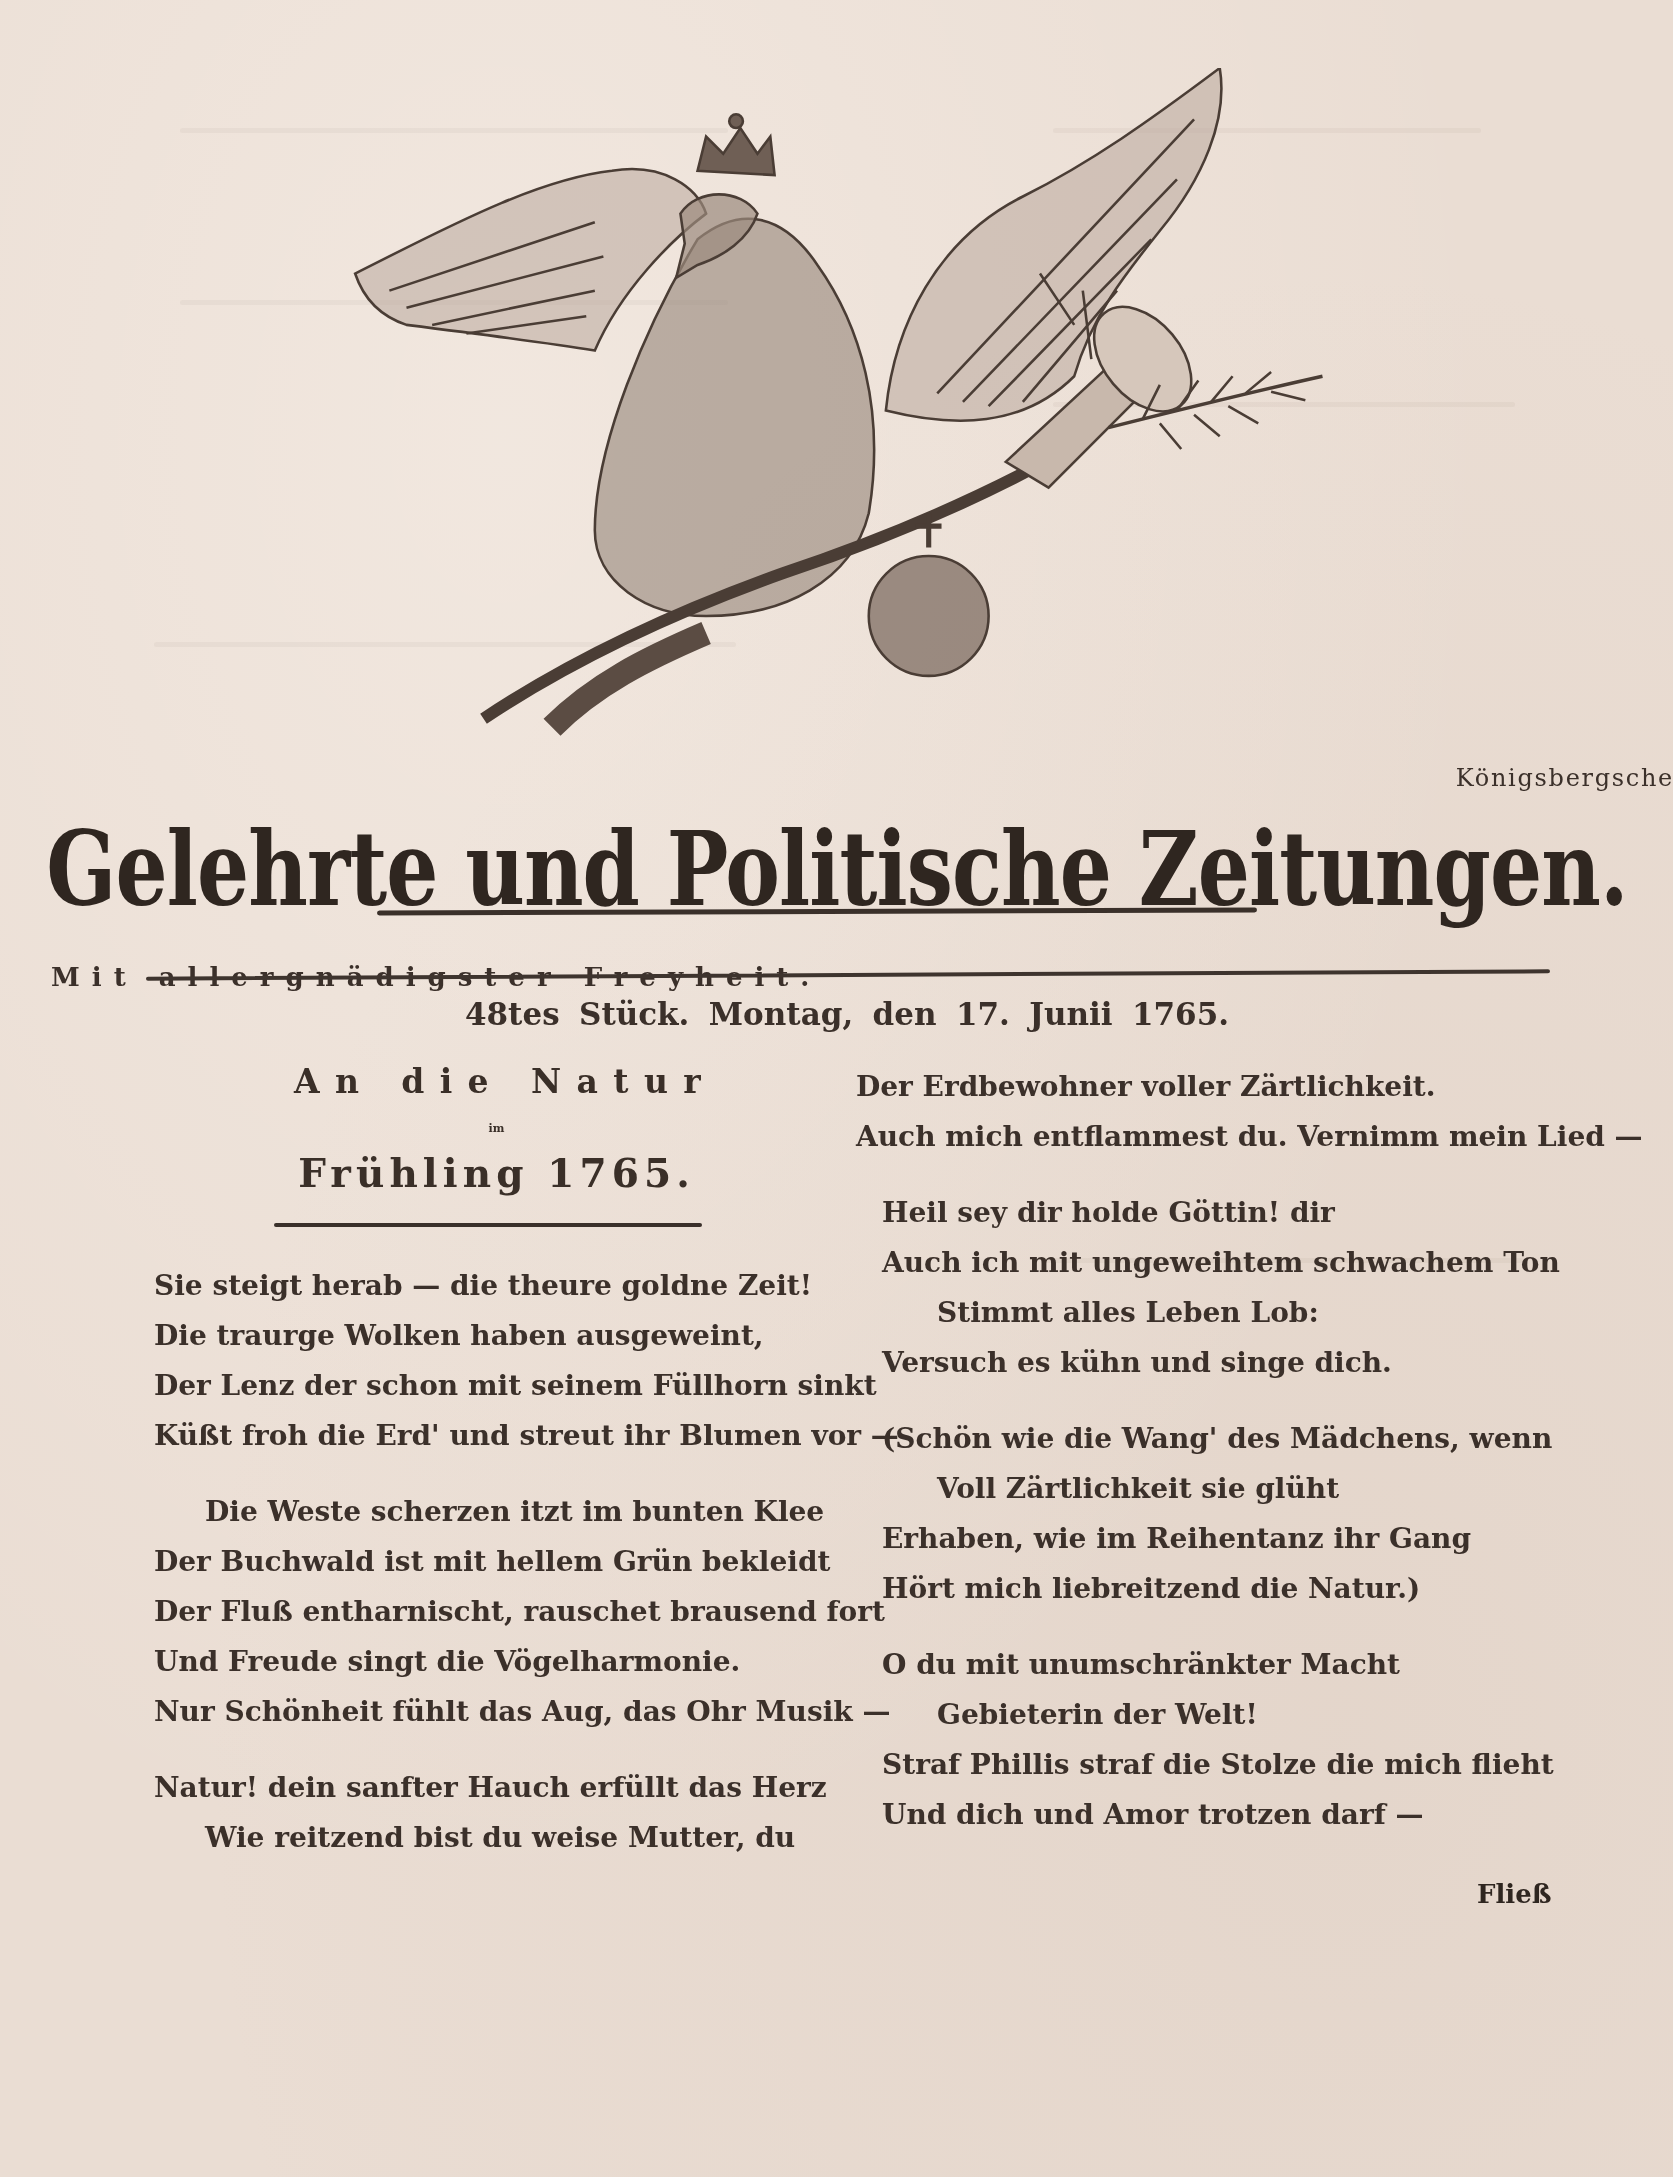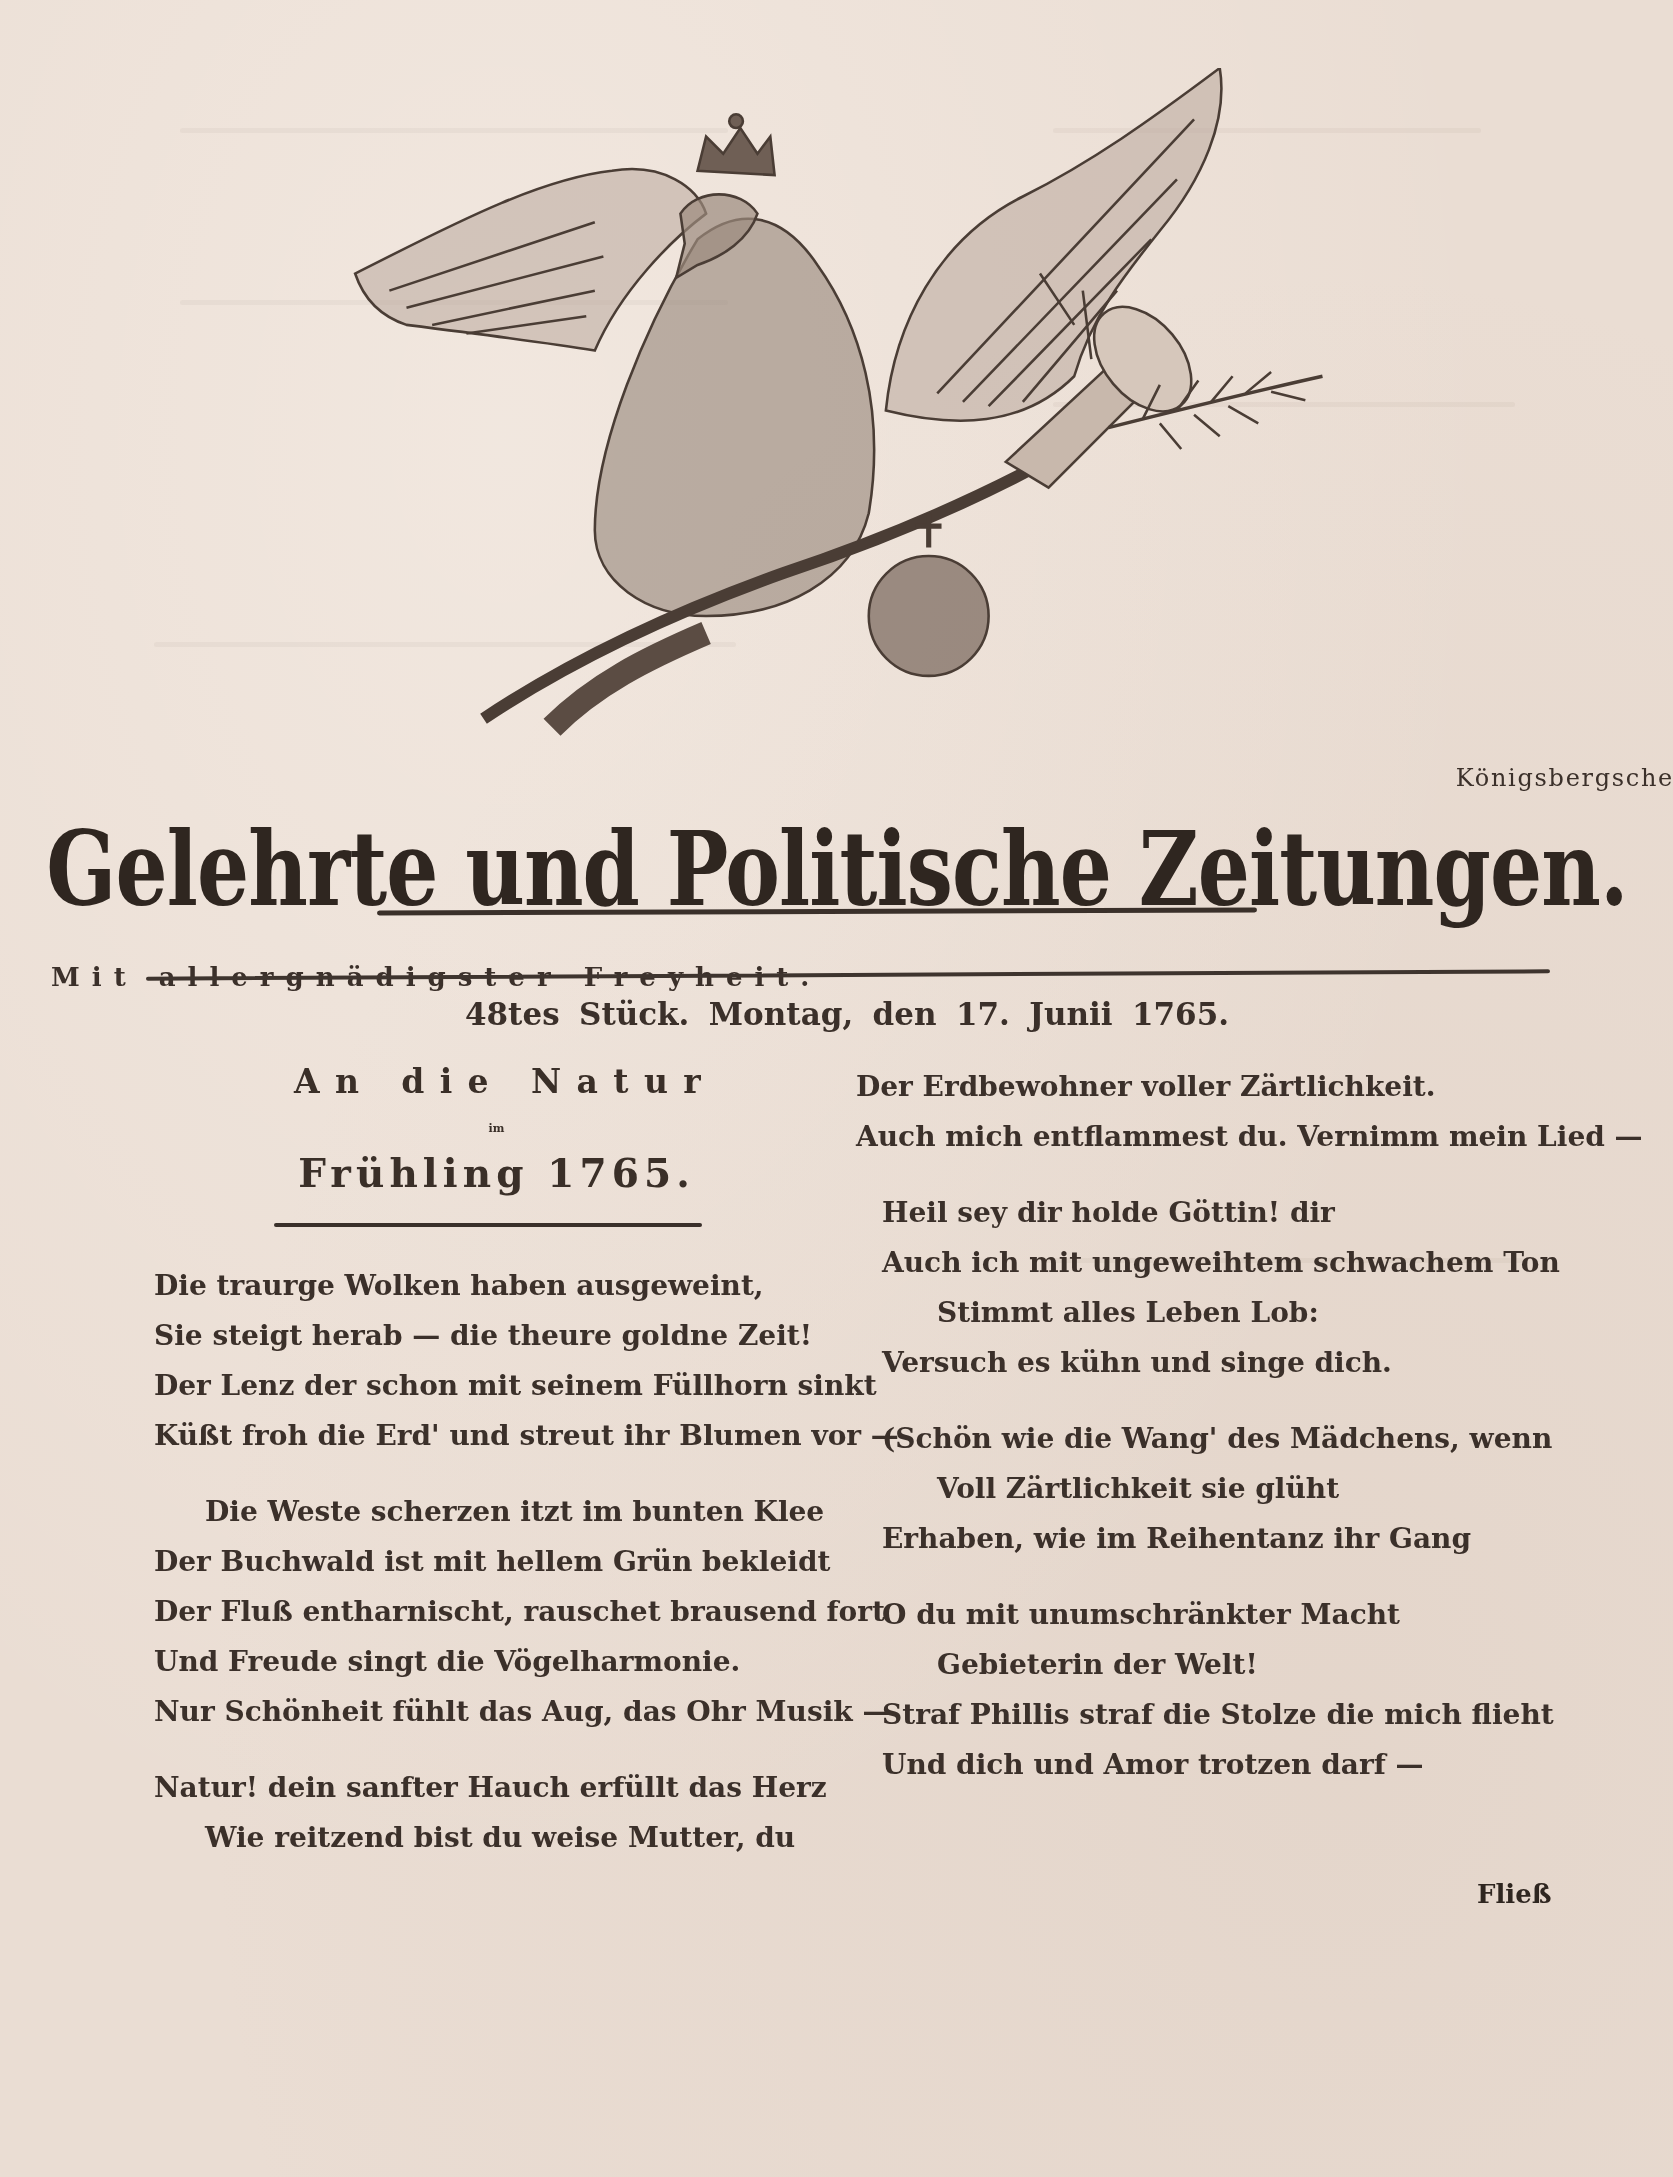--- a/index.html
+++ b/index.html
@@ -131,22 +131,22 @@
     <span>Montag, den 17. Junii 1765.</span>
   </div>
 
   <div class="col-left">
     <div class="poem-title">An die Natur</div>
     <div class="poem-im">im</div>
     <div class="poem-sub">Frühling 1765.</div>
     <div class="poem-rule"></div>
 
     <div style="height:34px"></div>
+    <div class="line">Sie steigt herab — die theure goldne Zeit!</div>
     <div class="line">Die traurge Wolken haben ausgeweint,</div>
-    <div class="line">Sie steigt herab — die theure goldne Zeit!</div>
     <div class="line">Der Lenz der schon mit seinem Füllhorn sinkt</div>
     <div class="line">Küßt froh die Erd' und streut ihr Blumen vor —</div>
     <div class="gap"></div>
     <div class="line indent1">Die Weste scherzen itzt im bunten Klee</div>
     <div class="line">Der Buchwald ist mit hellem Grün bekleidt</div>
     <div class="line">Der Fluß entharnischt, rauschet brausend fort</div>
     <div class="line">Und Freude singt die Vögelharmonie.</div>
     <div class="line">Nur Schönheit fühlt das Aug, das Ohr Musik —</div>
     <div class="gap"></div>
     <div class="line">Natur! dein sanfter Hauch erfüllt das Herz</div>
@@ -158,20 +158,21 @@
     <div class="line">Auch mich entflammest du.  Vernimm mein Lied —</div>
     <div class="gap"></div>
     <div class="line" style="padding-left:26px">Heil sey dir holde Göttin! dir</div>
     <div class="line" style="padding-left:26px">Auch ich mit ungeweihtem schwachem Ton</div>
     <div class="line indent2">Stimmt alles Leben Lob:</div>
     <div class="line" style="padding-left:26px">Versuch es kühn und singe dich.</div>
     <div class="gap"></div>
     <div class="line" style="padding-left:26px">(Schön wie die Wang' des Mädchens, wenn</div>
     <div class="line indent2">Voll Zärtlichkeit sie glüht</div>
     <div class="line" style="padding-left:26px">Erhaben, wie im Reihentanz ihr Gang</div>
+    <div class="line" style="padding-left:26px">Hört mich liebreitzend die Natur.)</div>
     <div class="gap"></div>
     <div class="line" style="padding-left:26px">O du mit unumschränkter Macht</div>
     <div class="line indent2">Gebieterin der Welt!</div>
     <div class="line" style="padding-left:26px">Straf Phillis straf die Stolze die mich flieht</div>
     <div class="line" style="padding-left:26px">Und dich und Amor trotzen darf —</div>
   </div>
 
   <div class="catchword">Fließ</div>
 </div>
 

